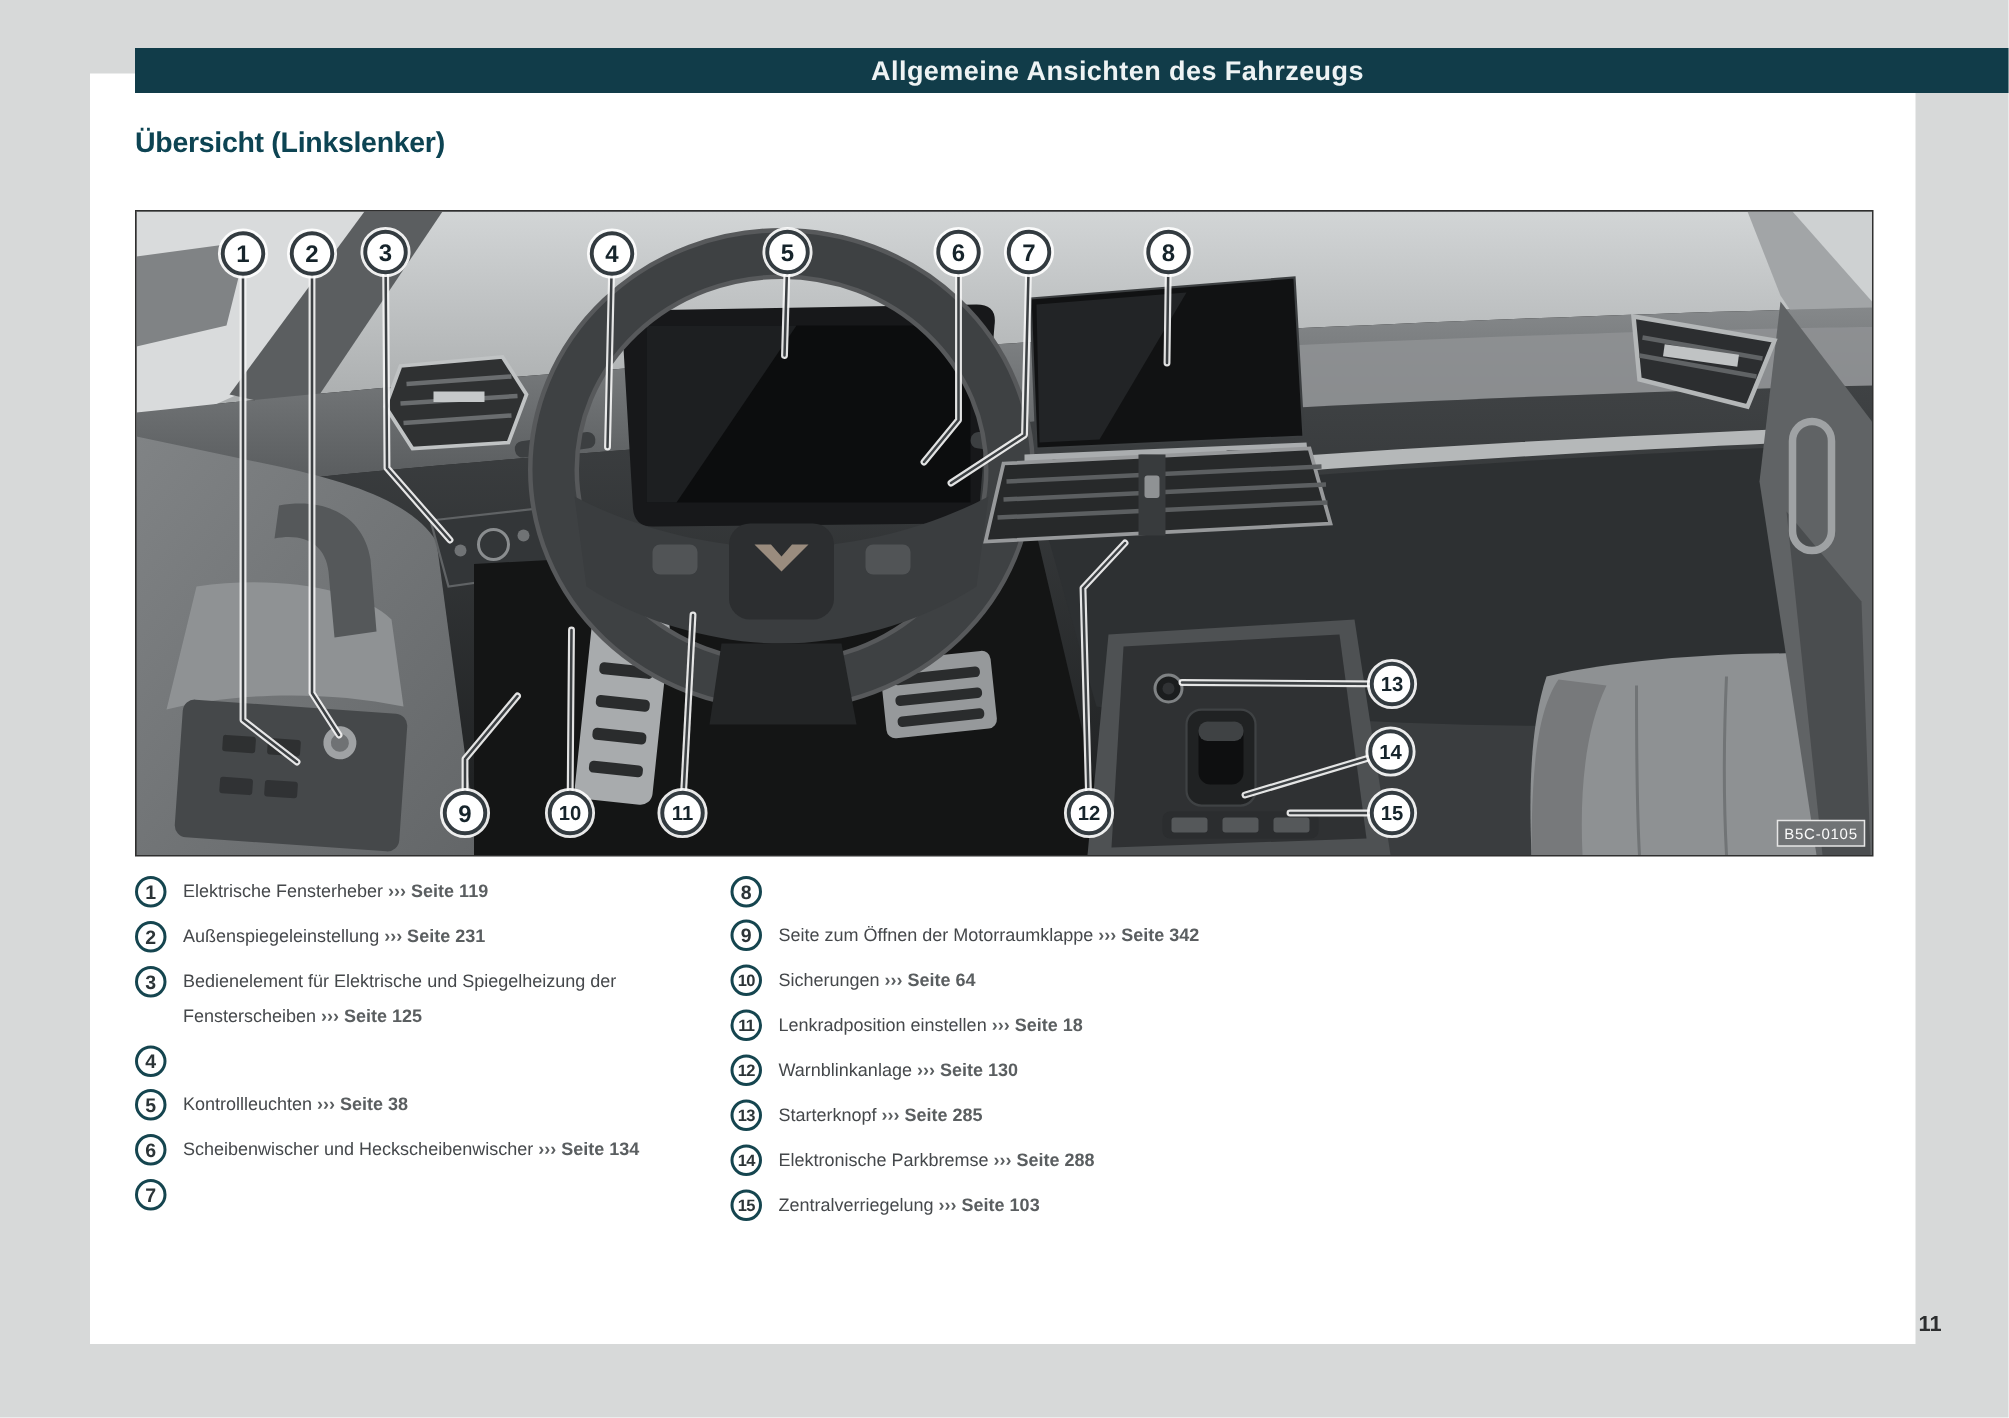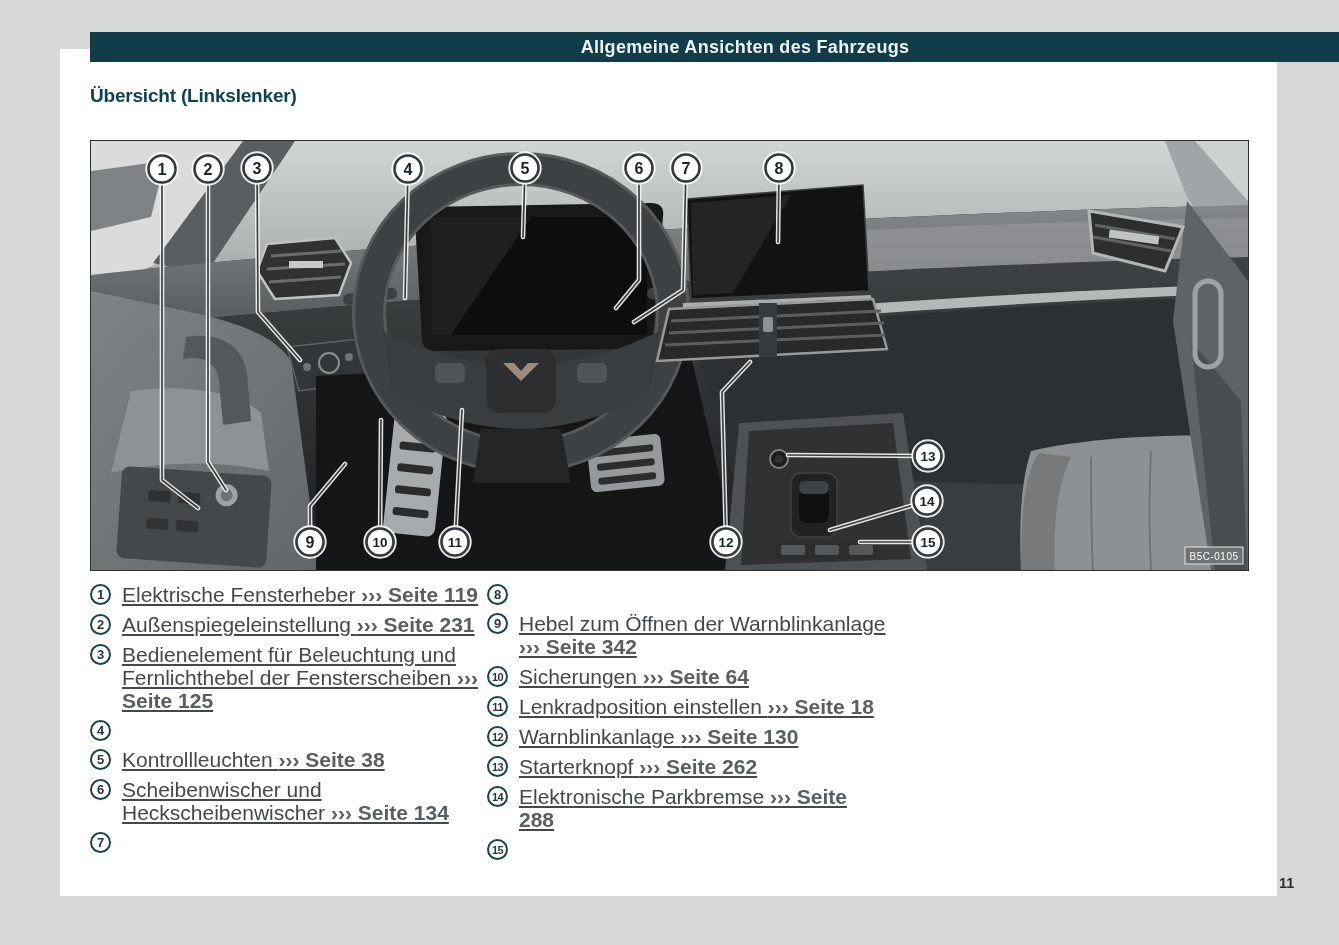--- a/index.html
+++ b/index.html
@@ -38,21 +38,21 @@
   .legend-col.left{width:397px;}
   .legend-col.right{width:400px;}
   .lg-item{display:flex;gap:11px;margin-bottom:7px;align-items:flex-start;}
   .lg-num{
     flex:0 0 auto;width:21px;height:21px;box-sizing:border-box;margin-top:1px;
     border:2px solid #15454f;border-radius:50%;
     display:flex;align-items:center;justify-content:center;
     font-weight:bold;font-size:13px;color:#2c3437;
   }
   .lg-num.two{font-size:11px;letter-spacing:-.5px;}
-  .lg-text{font-size:21px;line-height:23px;color:#45484b;text-decoration:underline;}
+  .lg-text{font-size:12px;line-height:23px;color:#45484b;}
   .lg-text b{font-weight:bold;color:#5a5e60;}
   .page-num{
     position:absolute;left:1279px;top:875px;
     font-size:14.5px;font-weight:bold;color:#2c2e2f;
   }
 </style>
 </head>
 <body>
 
 <div class="sheet">
@@ -356,21 +356,21 @@
         <div class="lg-item">
           <span class="lg-num">1</span>
           <span class="lg-text"><span>Elektrische Fensterheber </span><b>››› Seite 119</b></span>
         </div>
         <div class="lg-item">
           <span class="lg-num">2</span>
           <span class="lg-text"><span>Außenspiegeleinstellung </span><b>››› Seite 231</b></span>
         </div>
         <div class="lg-item">
           <span class="lg-num">3</span>
-          <span class="lg-text"><span>Bedienelement für Beleuchtung und Fernlichthebel der Fensterscheiben </span><b>››› Seite 125</b></span>
+          <span class="lg-text"><span>Bedienelement für Elektrische und Spiegelheizung der Fensterscheiben </span><b>››› Seite 125</b></span>
         </div>
         <div class="lg-item">
           <span class="lg-num">4</span>
         </div>
         <div class="lg-item">
           <span class="lg-num">5</span>
           <span class="lg-text"><span>Kontrollleuchten </span><b>››› Seite 38</b></span>
         </div>
         <div class="lg-item">
           <span class="lg-num">6</span>
@@ -379,43 +379,44 @@
         <div class="lg-item">
           <span class="lg-num">7</span>
         </div>
       </div>
     <div class="legend-col right" id="legend-right">
         <div class="lg-item">
           <span class="lg-num">8</span>
         </div>
         <div class="lg-item">
           <span class="lg-num">9</span>
-          <span class="lg-text"><span>Hebel zum Öffnen der Warnblinkanlage </span><b>››› Seite 342</b></span>
+          <span class="lg-text"><span>Seite zum Öffnen der Motorraumklappe </span><b>››› Seite 342</b></span>
         </div>
         <div class="lg-item">
           <span class="lg-num two">10</span>
           <span class="lg-text"><span>Sicherungen </span><b>››› Seite 64</b></span>
         </div>
         <div class="lg-item">
           <span class="lg-num two">11</span>
           <span class="lg-text"><span>Lenkradposition einstellen </span><b>››› Seite 18</b></span>
         </div>
         <div class="lg-item">
           <span class="lg-num two">12</span>
           <span class="lg-text"><span>Warnblinkanlage </span><b>››› Seite 130</b></span>
         </div>
         <div class="lg-item">
           <span class="lg-num two">13</span>
-          <span class="lg-text"><span>Starterknopf </span><b>››› Seite 262</b></span>
+          <span class="lg-text"><span>Starterknopf </span><b>››› Seite 285</b></span>
         </div>
         <div class="lg-item">
           <span class="lg-num two">14</span>
           <span class="lg-text"><span>Elektronische Parkbremse </span><b>››› Seite 288</b></span>
         </div>
         <div class="lg-item">
           <span class="lg-num two">15</span>
+          <span class="lg-text"><span>Zentralverriegelung </span><b>››› Seite 103</b></span>
         </div>
       </div>
   </div>
 
 </div>
 
 <div class="page-num">11</div>
 
 </body></html>

